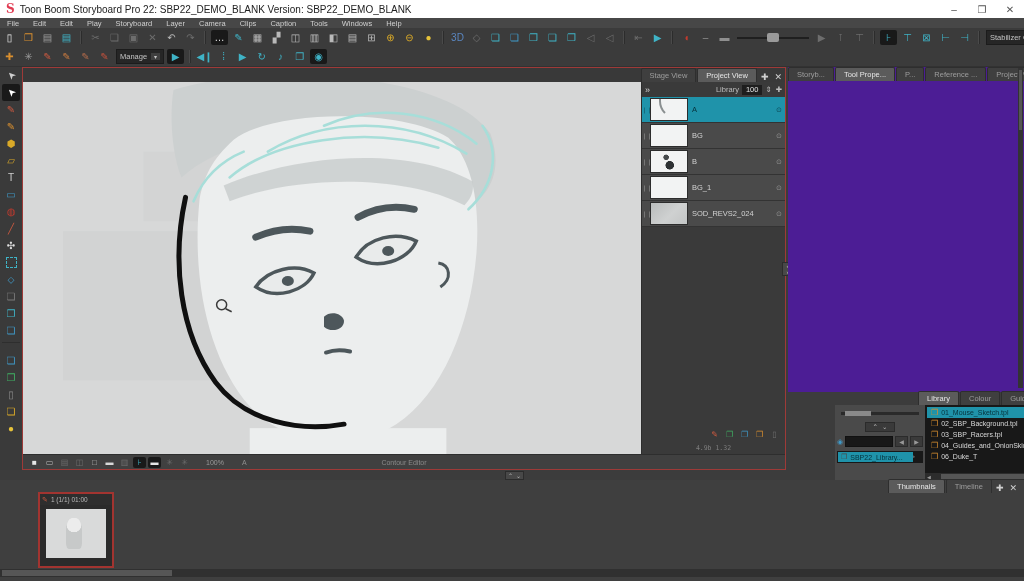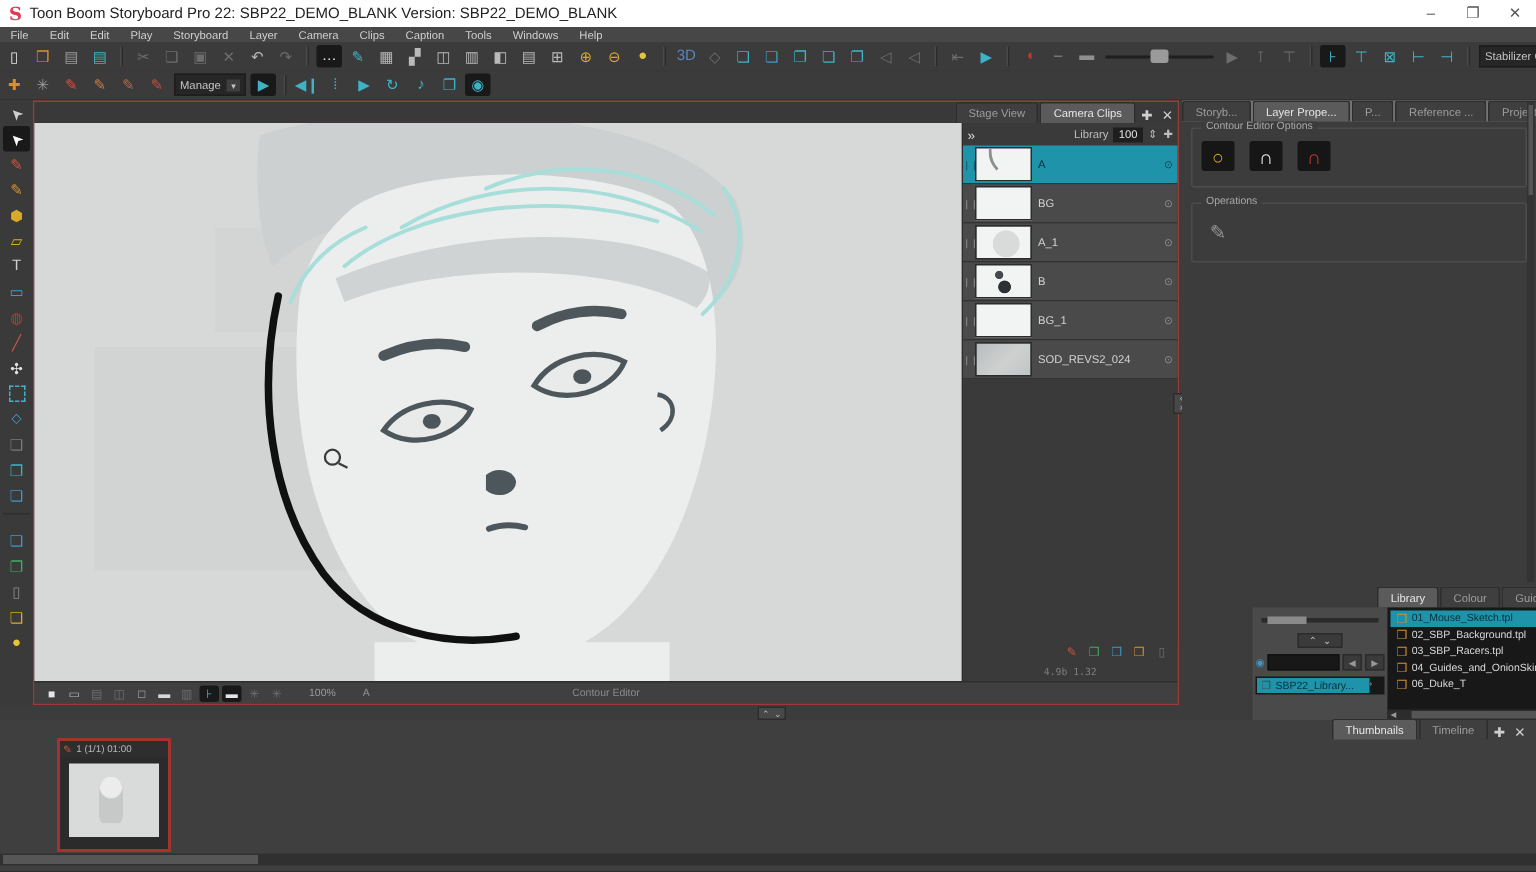--- a/index.html
+++ b/index.html
@@ -84,22 +84,22 @@
   .cam-status .tbi{width:13px;height:11px;font-size:8px;margin:0 1px;}
   .cam-status .zl{margin-left:14px;}
   .cam-status .al{margin-left:18px;color:#8f8f8f;}
   .cam-status .mode{position:absolute;left:0;right:0;text-align:center;pointer-events:none;color:#8a8a8a;}
   
   .split-ud{position:absolute;font-size:6px;color:#bbb;background:#484848;border:1px solid #2c2c2c;
             padding:0 2px;display:flex;gap:3px;align-items:center;height:7px;}
   .split-lr{position:absolute;width:9px;font-size:6px;color:#bbb;background:#484848;border:1px solid #2c2c2c;
             display:flex;flex-direction:column;align-items:center;}
   
-  .right-col{position:absolute;top:67px;left:788px;width:236px;height:325px;background:#737373;
-             display:flex;flex-direction:column;}
+  .right-col{position:absolute;top:67px;left:788px;width:236px;height:325px;background:#4c1d95;
+             display:flex;flex-direction:row;}
   .rp-tabs{height:14px;display:flex;align-items:flex-end;font-size:7.5px;flex:none;}
   .rp-body{flex:1;background:#3c3c3c;padding:4px 6px;}
   .groupbox{border:1px solid #4c4c4c;border-radius:2px;margin-bottom:10px;padding:8px 6px 10px;position:relative;}
   .groupbox .gtitle{position:absolute;top:-5px;left:6px;background:#3c3c3c;padding:0 3px;font-size:7px;color:#a8a8a8;}
   .gicons{display:flex;gap:10px;align-items:center;}
   .gicon{width:22px;height:20px;border-radius:2px;display:flex;align-items:center;justify-content:center;font-size:13px;}
   .gicon.on{background:#161616;}
   
   .library{position:absolute;top:392px;left:788px;width:236px;height:88px;background:#3c3c3c;
            display:flex;flex-direction:column;margin-left:47px;}
@@ -432,21 +432,21 @@
       </span>
       <span class="tbi">
         <span style="color: rgb(231, 195, 58);">●</span>
       </span>
     </div>
 
   <div class="camera-panel">
     <div class="cam-top">
       <div class="tabs">
           <span class="tab">Stage View</span>
-          <span class="tab active">Camera Clips</span>
+          <span class="tab active">Project View</span>
         </div>
       <span class="tab-plus">✚</span>
       <span class="tab-plus">✕</span>
     </div>
     <div class="cam-mid">
 
       <div class="canvas">
         <svg viewBox="0 0 616 374" width="100%" height="100%" preserveAspectRatio="none">
           <rect x="0" y="0" width="616" height="374" fill="#d7d8d8"></rect>
           <rect x="40" y="150" width="240" height="150" fill="#d2d3d3"></rect>
@@ -506,26 +506,20 @@
             <div class="layer-row sel">
               <span class="ltype">❘❘</span>
               <span class="thumb curve"></span>
               <span class="layer-name">A</span>
               <span class="layer-lock">⊙</span>
             </div>
             <div class="layer-row">
               <span class="ltype">❘❘</span>
               <span class="thumb blank"></span>
               <span class="layer-name">BG</span>
-              <span class="layer-lock">⊙</span>
-            </div>
-            <div class="layer-row">
-              <span class="ltype">❘❘</span>
-              <span class="thumb sketch"></span>
-              <span class="layer-name">A_1</span>
               <span class="layer-lock">⊙</span>
             </div>
             <div class="layer-row">
               <span class="ltype">❘❘</span>
               <span class="thumb marks"></span>
               <span class="layer-name">B</span>
               <span class="layer-lock">⊙</span>
             </div>
             <div class="layer-row">
               <span class="ltype">❘❘</span>
@@ -614,21 +608,21 @@
     </div>
   <div class="split-lr" style="top:262px;left:782px;">
       <span>‹</span>
       <span>›</span>
     </div>
 
   <div class="right-col">
     <div class="rp-tabs">
       <div class="tabs" style="margin-left:0">
           <span class="tab">Storyb...</span>
-          <span class="tab active">Layer Prope...</span>
+          <span class="tab active">Tool Prope...</span>
           <span class="tab">P...</span>
           <span class="tab">Reference ...</span>
           <span class="tab">Project Manage...</span>
         </div>
 
     </div>
     <div class="rp-body">
         <div class="groupbox">
           <span class="gtitle">Contour Editor Options</span>
           <div class="gicons">

